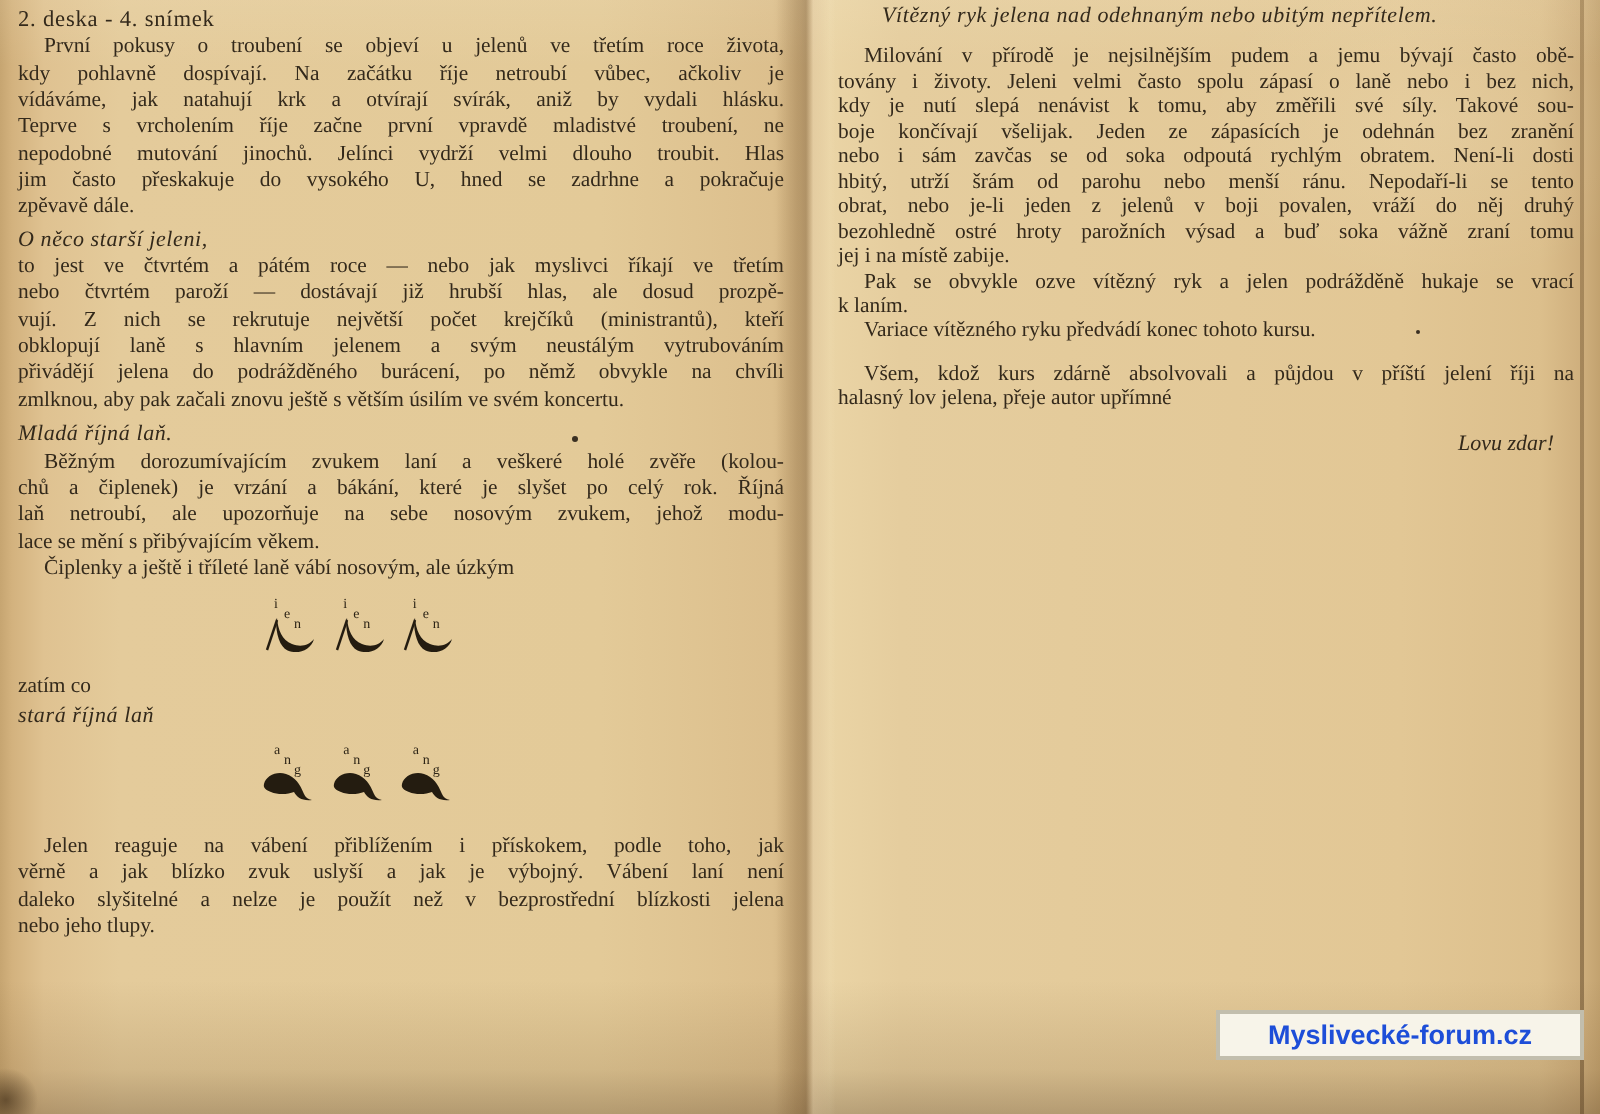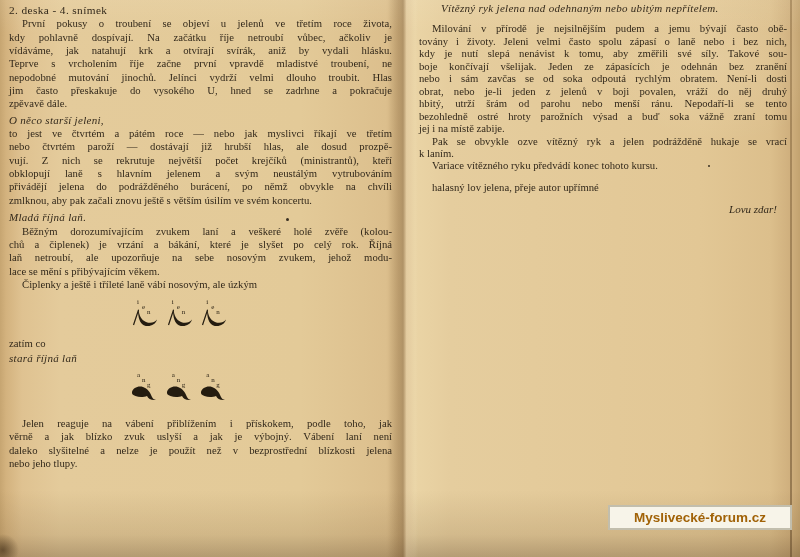--- a/index.html
+++ b/index.html
@@ -157,38 +157,39 @@
   </div>
 
   <div id="right-page" class="page-text">
     <div class="sec-heading" style="margin-top:2px;text-indent:22px;">Vítězný ryk jelena nad odehnaným nebo ubitým nepřítelem.</div>
     <div class="indent-first" style="margin-top:8px;">
         <div class="line">Milování v přírodě je nejsilnějším pudem a jemu bývají často obě-</div>
         <div class="line">továny i životy. Jeleni velmi často spolu zápasí o laně nebo i bez nich,</div>
         <div class="line">kdy je nutí slepá nenávist k tomu, aby změřili své síly. Takové sou-</div>
         <div class="line">boje končívají všelijak. Jeden ze zápasících je odehnán bez zranění</div>
         <div class="line">nebo i sám zavčas se od soka odpoutá rychlým obratem. Není-li dosti</div>
+        <div class="line">hbitý, utrží šrám od parohu nebo menší ránu. Nepodaří-li se tento</div>
         <div class="line">obrat, nebo je-li jeden z jelenů v boji povalen, vráží do něj druhý</div>
-        <div class="line">hbitý, utrží šrám od parohu nebo menší ránu. Nepodaří-li se tento</div>
         <div class="line">bezohledně ostré hroty parožních výsad a buď soka vážně zraní tomu</div>
         <div class="line last">jej i na místě zabije.</div>
       </div>
     <div class="indent-first">
         <div class="line">Pak se obvykle ozve vítězný ryk a jelen podrážděně hukaje se vrací</div>
         <div class="line last">k laním.</div>
       </div>
     <div class="one-line" style="text-indent:13px;">Variace vítězného ryku předvádí konec tohoto kursu.</div>
     <div class="indent-first" style="margin-top:9px;">
+        <div class="line">Všem, kdož kurs zdárně absolvovali a půjdou v příští jelení říji na</div>
         <div class="line last">halasný lov jelena, přeje autor upřímné</div>
       </div>
     <div class="closing-line" style="margin-top:10px;">Lovu zdar!</div>
   </div>
 
   <div class="speck" style="left:286px;top:218px;width:3px;height:3px;"></div>
   <div class="speck" style="left:708px;top:165px;width:2px;height:2px;"></div>
   <div id="fold-shadow"></div>
   <div id="right-edge-line"></div>
 
-  <div id="watermark" style="color: #a16207;">
+  <div id="watermark" style="color: #1d4ed8;">
     <span>Myslivecké-forum.cz</span>
   </div>
 
 </div>
 
 </body></html>

